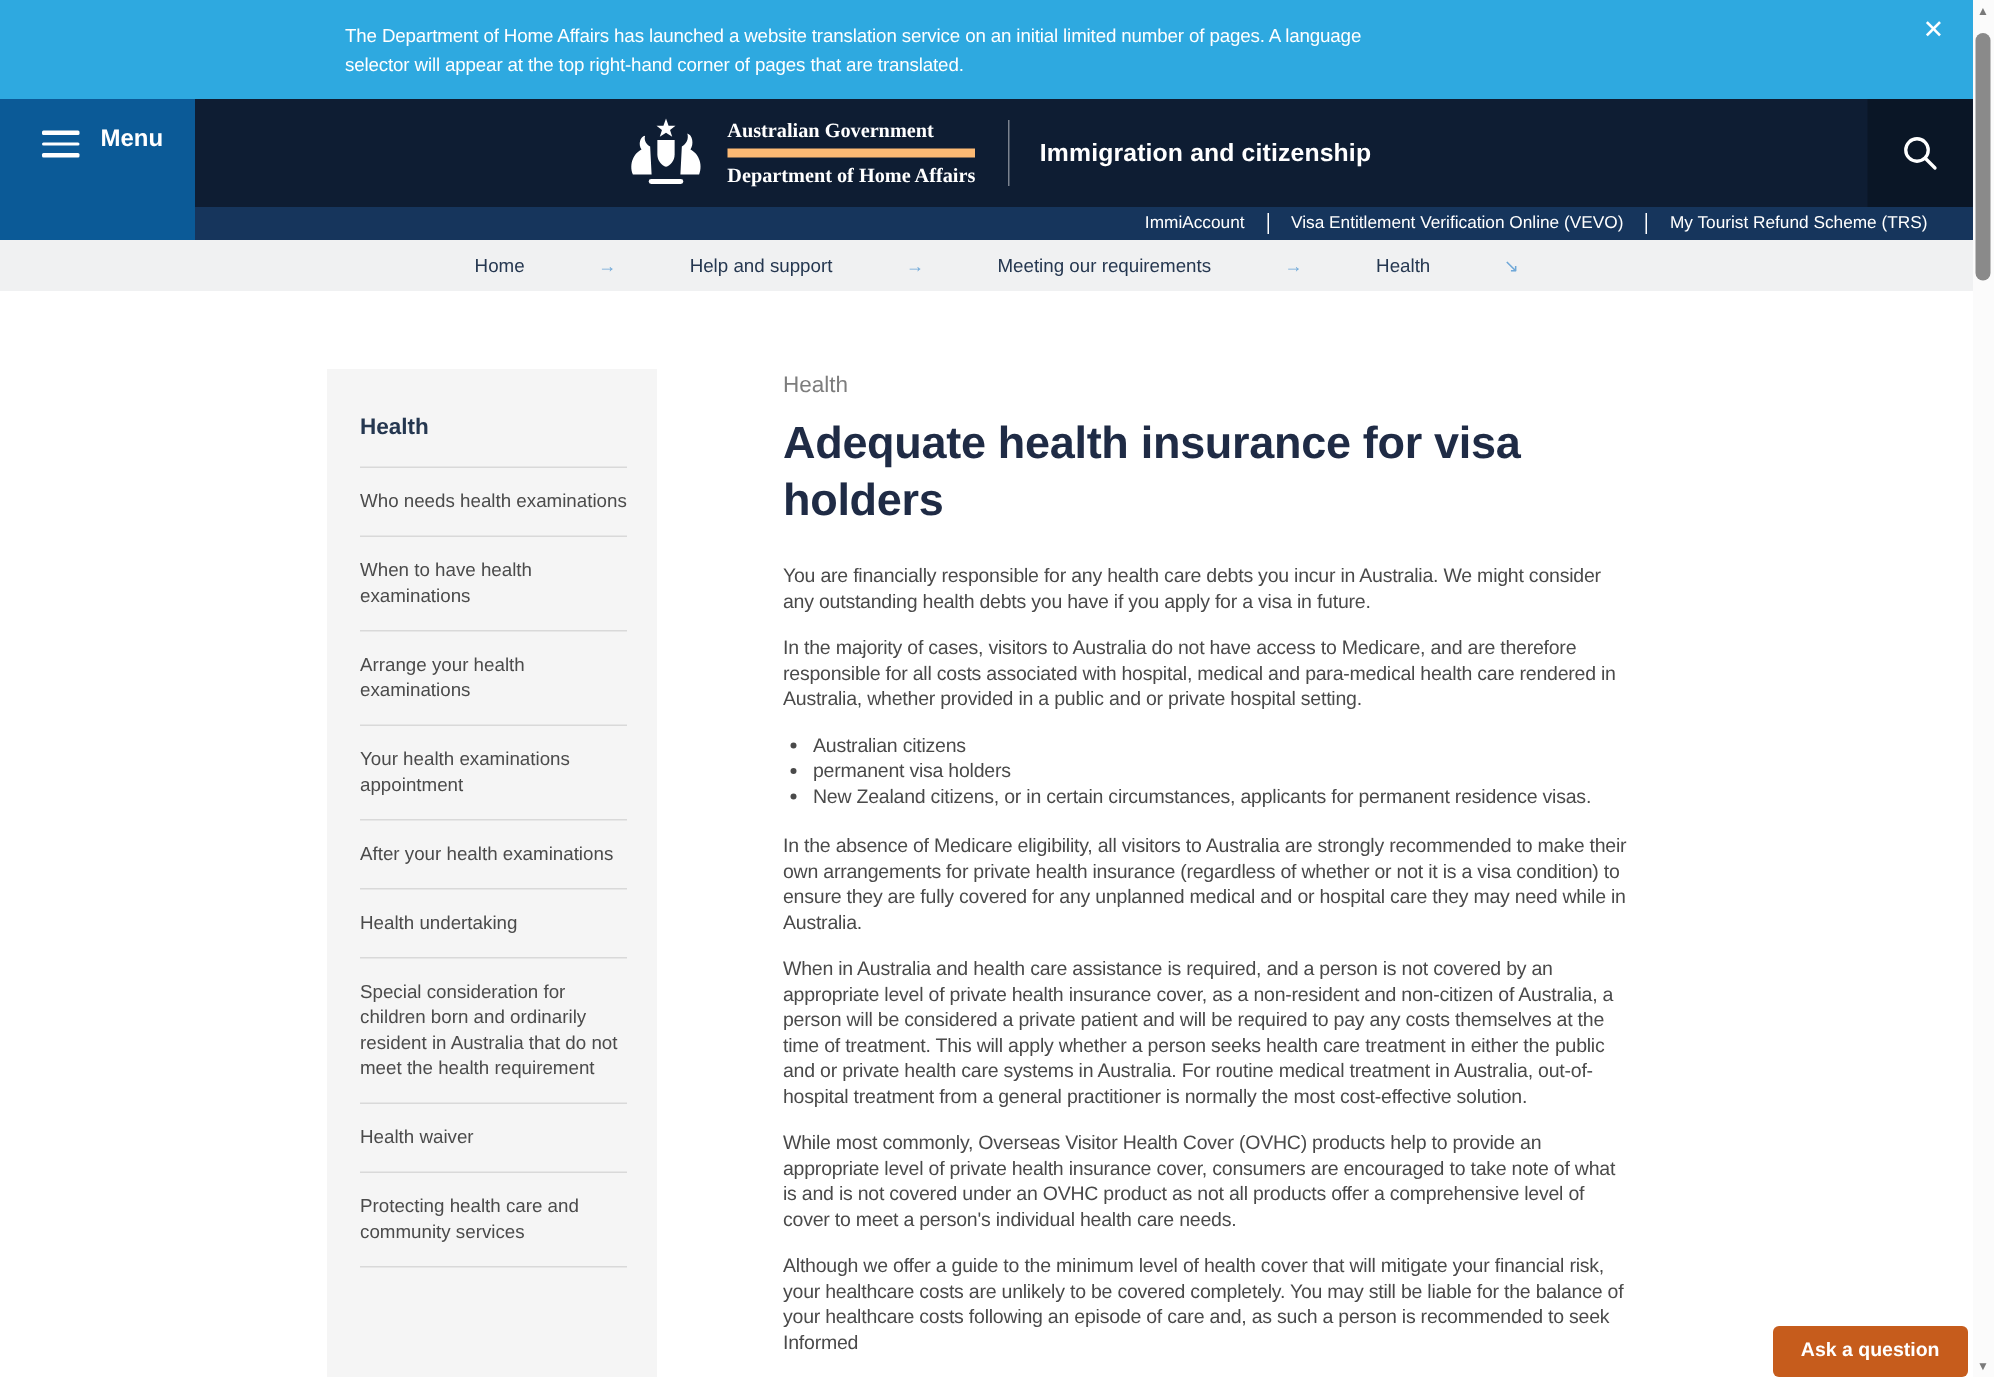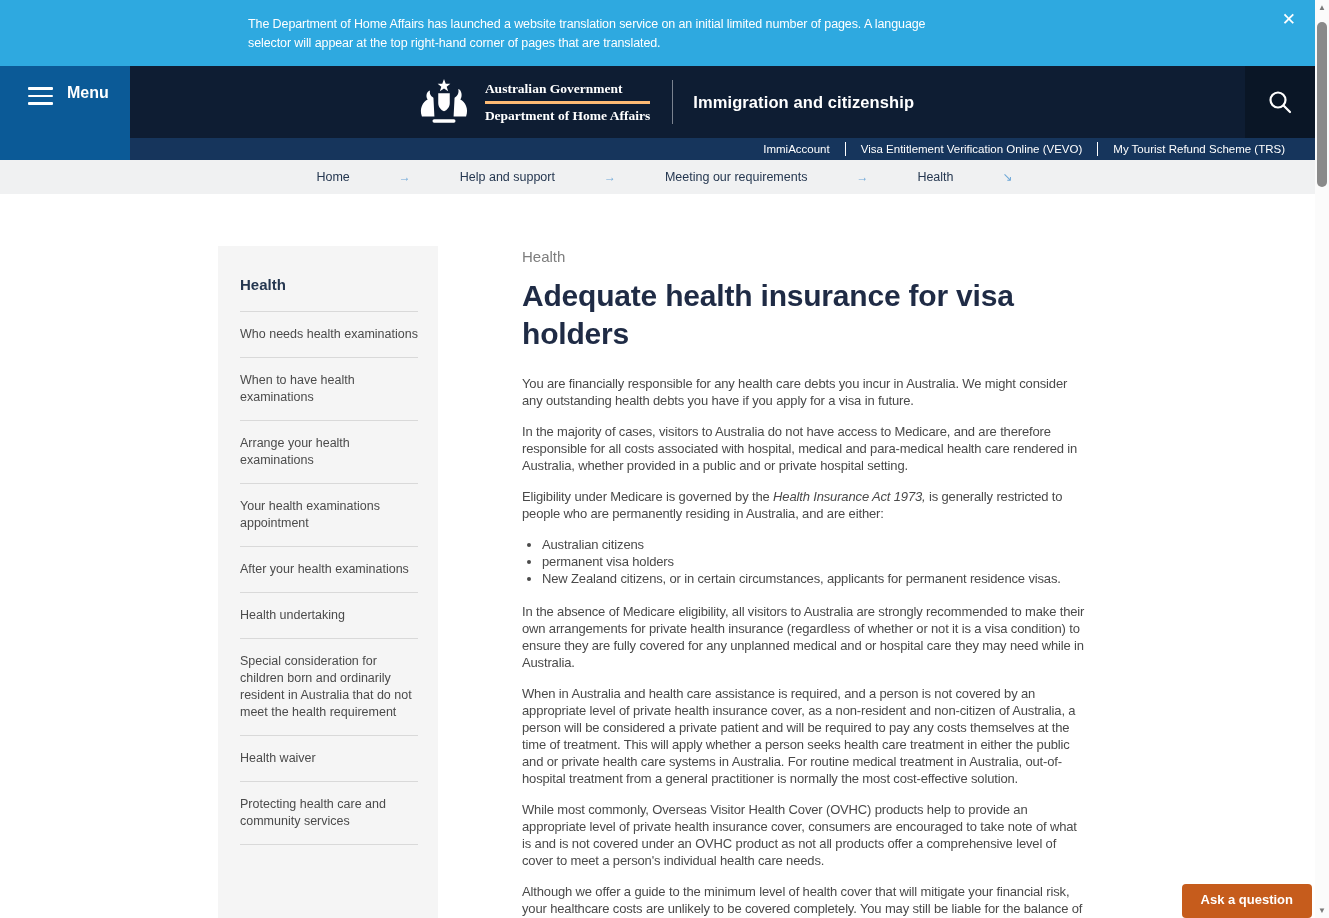--- a/index.html
+++ b/index.html
@@ -1,39 +1,39 @@
 <!DOCTYPE html>
 <html><head>
 <meta charset="utf-8">
 <style>
   * { margin:0; padding:0; box-sizing:border-box; }
   html,body { width:1329px; height:918px; overflow:hidden; background:#fff;
               font-family:"Liberation Sans", sans-serif; }
 
   
   .banner { position:relative; width:100%; height:66px; background:#2EA9E0; }
-  .banner-text { position:absolute; left:248px; top:15px; width:712px;
+  .banner-text { position:absolute; left:230px; top:15px; width:712px;
                  color:#fff; font-size:12.5px; line-height:19px; letter-spacing:-0.1px; }
   .banner-close { position:absolute; right:33px; top:11px; color:#fff; font-size:17px;
                   background:none; border:none; cursor:pointer; line-height:1; }
 
   
   .header { position:relative; width:100%; height:72px; background:#0E1D33; }
   .menu-block { position:absolute; left:0; top:0; width:130px; height:94px;
                 background:#0B5A97; z-index:5; display:flex; align-items:flex-start;
                 padding:18px 0 0 28px; border:none; cursor:pointer; }
   .hamburger { display:inline-block; margin-top:3px; }
   .hamburger span { display:block; width:25px; height:2.5px; background:#fff; margin-bottom:5px; border-radius:1px; }
   .menu-label { color:#fff; font-size:16px; font-weight:bold; margin-left:14px; }
 
   .header-center { position:absolute; left:0; right:0; top:0; height:72px;
                    display:flex; align-items:center; justify-content:center; }
   .arms { margin-right:12px; }
   .gov-text { color:#fff; font-family:"Liberation Serif", serif; font-weight:bold; }
-  .gov-text .l1 { font-size:13.5px; padding-bottom:4px; border-bottom:3px solid #fdba74; }
+  .gov-text .l1 { font-size:13.5px; padding-bottom:4px; border-bottom:6px solid #fdba74; }
   .gov-text .l2 { font-size:13.5px; padding-top:4px; }
   .v-divider { width:1px; height:44px; background:rgba(255,255,255,0.45); margin:0 20px 0 22px; }
   .site-title { color:#fff; font-size:16.5px; font-weight:bold; letter-spacing:0.1px; }
 
   .search-block { position:absolute; right:14px; top:0; width:70px; height:72px;
                   background:#0A1626; border:none; cursor:pointer;
                   display:flex; align-items:center; justify-content:center; }
 
   
   .subnav { width:100%; height:22px; background:#16355C; display:flex;
@@ -160,21 +160,20 @@
     <a href="#">Protecting health care and community services</a>
   </aside>
 
   <div class="content">
     <div class="eyebrow">Health</div>
     <h1>Adequate health insurance for visa holders</h1>
 
     <p>You are financially responsible for any health care debts you incur in Australia. We might consider any outstanding health debts you have if you apply for a visa in future.</p>
     <p>In the majority of cases, visitors to Australia do not have access to Medicare, and are therefore responsible for all costs associated with hospital, medical and para-medical health care rendered in Australia, whether provided in a public and or private hospital setting.</p>
 
-    <p><span>Eligibility under Medicare is governed by the </span><span class="italic">Health Insurance Act 1973,</span><span> is generally restricted to people who are permanently residing in Australia, and are either:</span></p>
 
     <ul>
       <li>Australian citizens</li>
       <li>permanent visa holders</li>
       <li>New Zealand citizens, or in certain circumstances, applicants for permanent residence visas.</li>
     </ul>
 
     <p>In the absence of Medicare eligibility, all visitors to Australia are strongly recommended to make their own arrangements for private health insurance (regardless of whether or not it is a visa condition) to ensure they are fully covered for any unplanned medical and or hospital care they may need while in Australia.</p>
     <p>When in Australia and health care assistance is required, and a person is not covered by an appropriate level of private health insurance cover, as a non-resident and non-citizen of Australia, a person will be considered a private patient and will be required to pay any costs themselves at the time of treatment. This will apply whether a person seeks health care treatment in either the public and or private health care systems in Australia. For routine medical treatment in Australia, out-of-hospital treatment from a general practitioner is normally the most cost-effective solution.</p>
     <p>While most commonly, Overseas Visitor Health Cover (OVHC) products help to provide an appropriate level of private health insurance cover, consumers are encouraged to take note of what is and is not covered under an OVHC product as not all products offer a comprehensive level of cover to meet a person's individual health care needs.</p>

